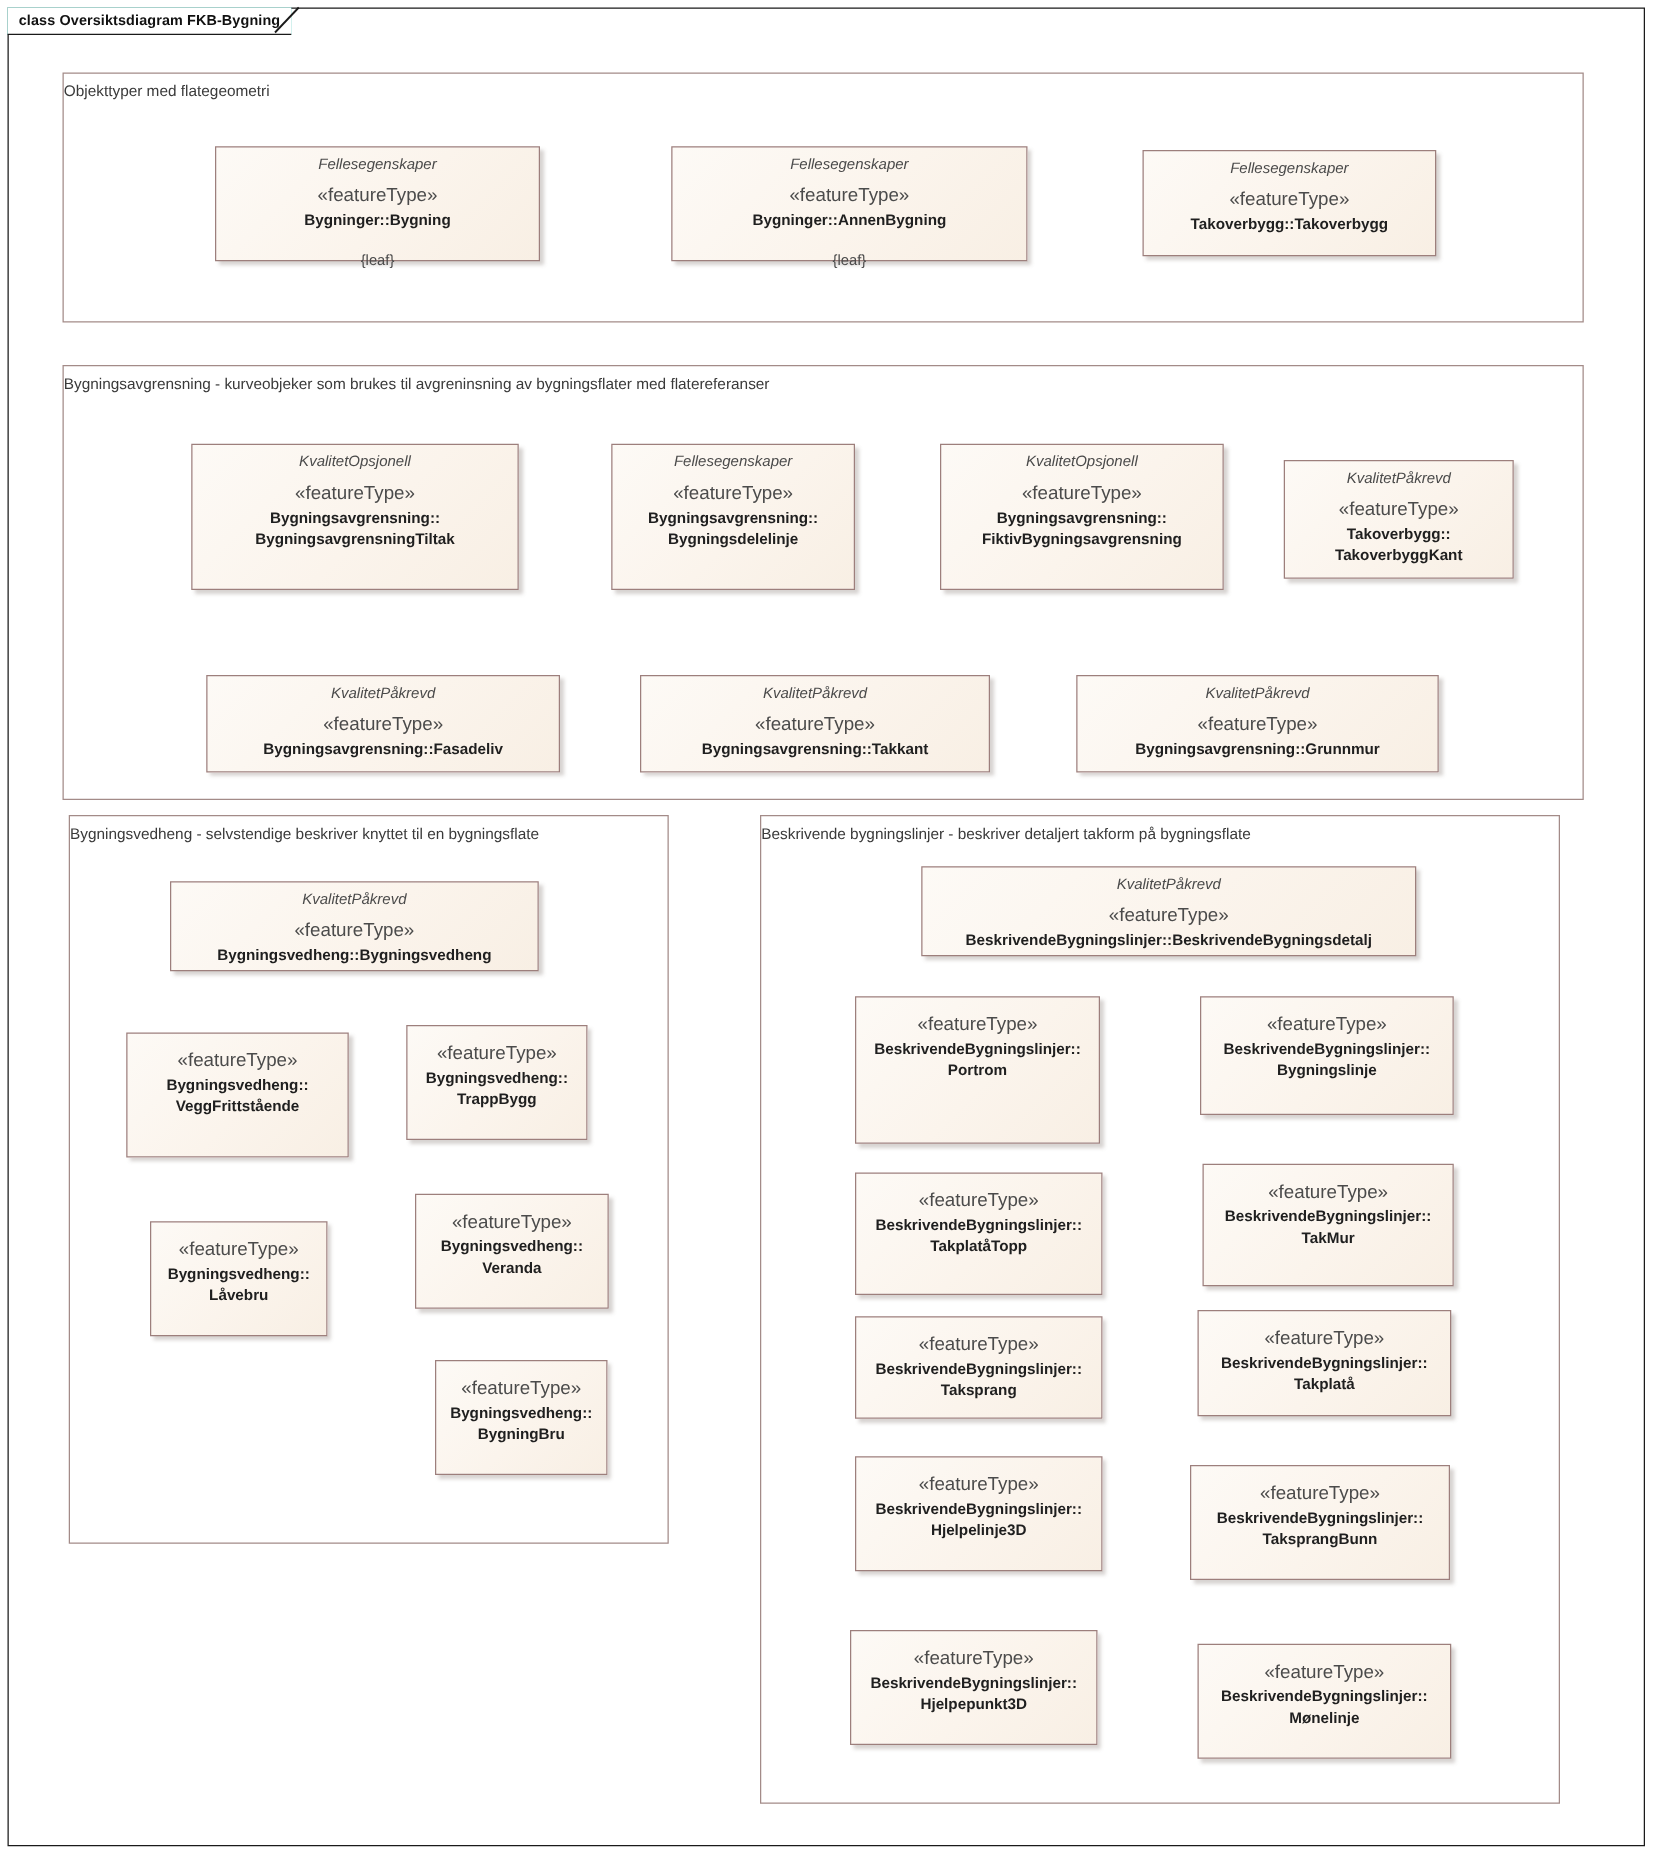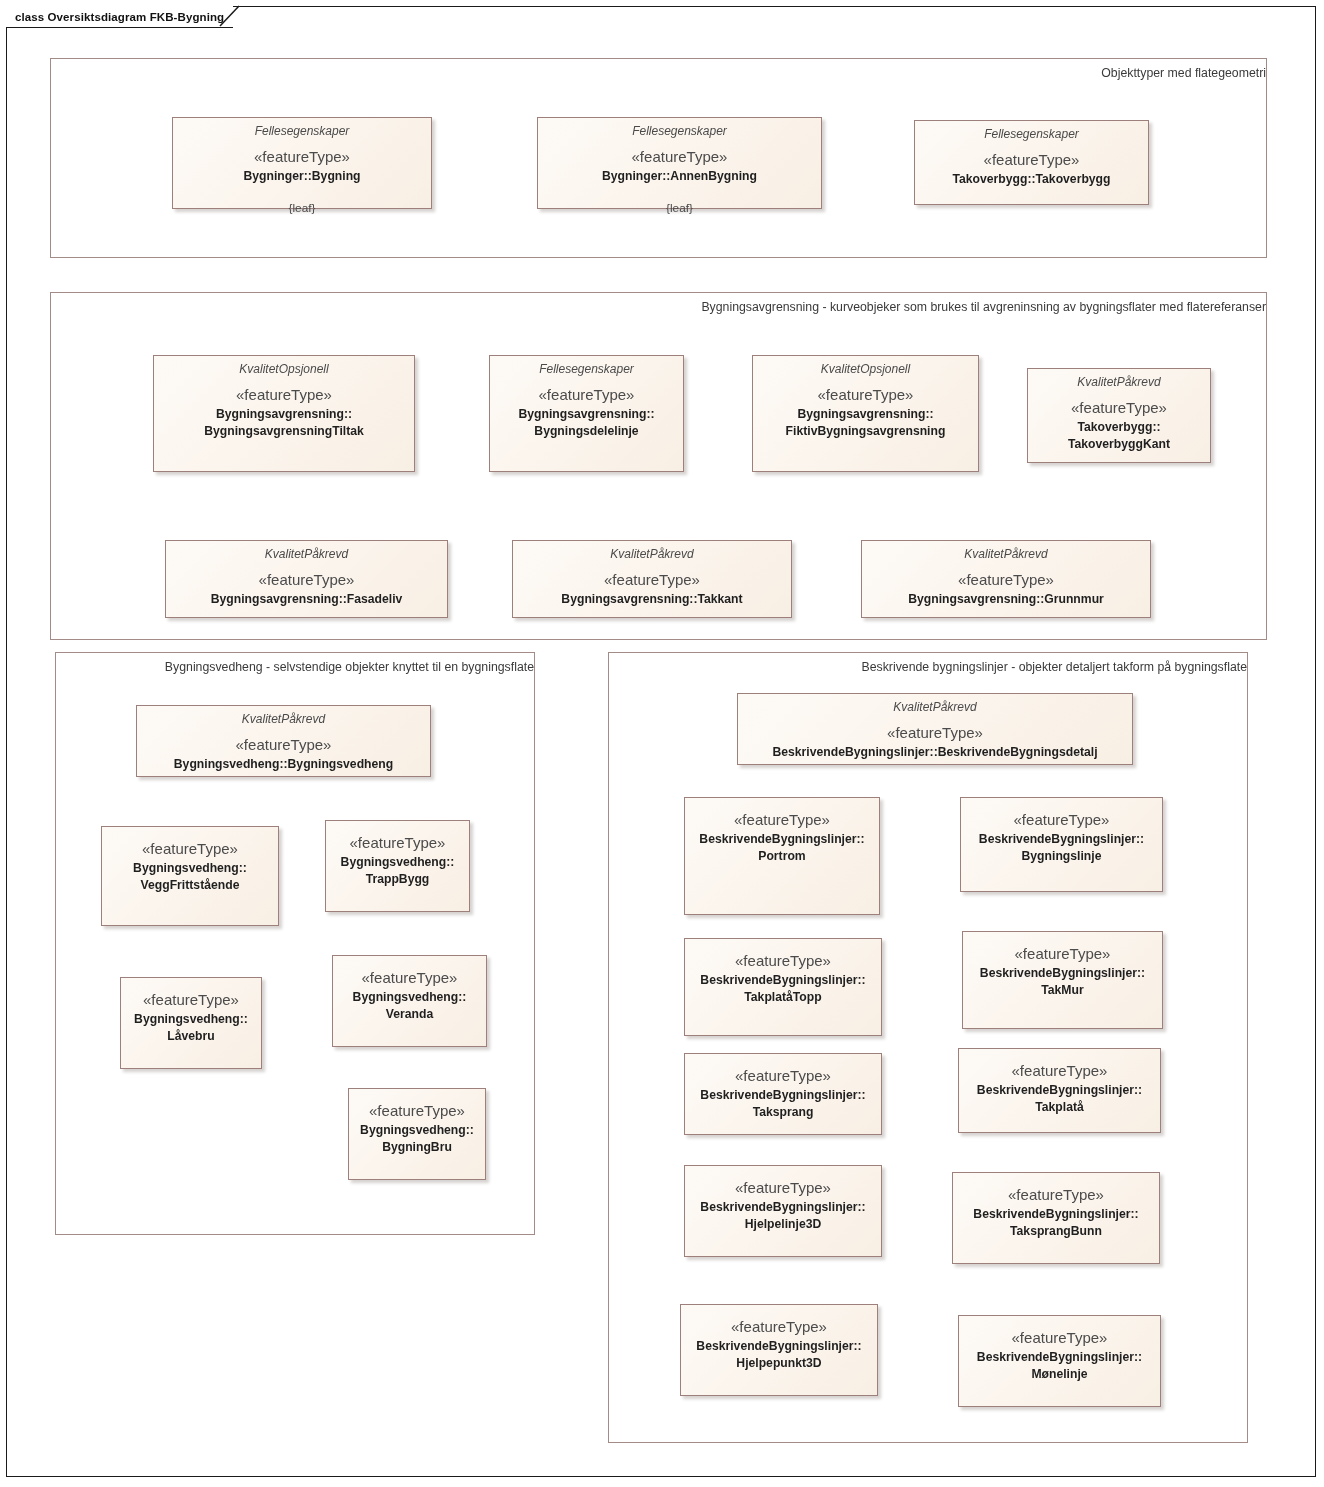--- a/index.html
+++ b/index.html
@@ -75,21 +75,21 @@
     position: absolute;
     box-sizing: border-box;
     border: 1.2px solid #a38b88;
     background: #ffffff;
   }
   .group-title {
     position: absolute;
     top: 7px;
     left: 0;
     width: 100%;
-    text-align: right;
+    text-align: left;
     font-size: 12.3px;
     color: #3a3a3a;
     font-family: "Liberation Sans", sans-serif;
     pointer-events: none;
   }
 
   
   .uml-box {
     position: absolute;
     box-sizing: border-box;
@@ -245,21 +245,21 @@
 
   <div class="uml-box" style="left:861px; top:540px; width:290px; height:78px;">
     <div class="uml-stereo-corner">KvalitetPåkrevd</div>
     <div class="uml-center">
       <div class="uml-featuretype">«featureType»</div>
       <div class="uml-name">Bygningsavgrensning::Grunnmur</div>
     </div>
   </div>
 
   <div class="group" style="left:55px; top:652px; width:480px; height:583px;">
-    <div class="group-title">Bygningsvedheng - selvstendige objekter knyttet til en bygningsflate</div>
+    <div class="group-title">Bygningsvedheng - selvstendige beskriver knyttet til en bygningsflate</div>
   </div>
 
   <div class="uml-box" style="left:136px; top:705px; width:295px; height:72px;">
     <div class="uml-stereo-corner">KvalitetPåkrevd</div>
     <div class="uml-center">
       <div class="uml-featuretype">«featureType»</div>
       <div class="uml-name abstract">Bygningsvedheng::Bygningsvedheng</div>
     </div>
   </div>
 
@@ -297,21 +297,21 @@
 
   <div class="uml-box no-corner" style="left:348px; top:1088px; width:138px; height:92px;">
     <div class="uml-center">
       <div class="uml-featuretype">«featureType»</div>
       <div class="uml-name">Bygningsvedheng::
 BygningBru</div>
     </div>
   </div>
 
   <div class="group" style="left:608px; top:652px; width:640px; height:791px;">
-    <div class="group-title">Beskrivende bygningslinjer - objekter detaljert takform på bygningsflate</div>
+    <div class="group-title">Beskrivende bygningslinjer - beskriver detaljert takform på bygningsflate</div>
   </div>
 
   <div class="uml-box" style="left:737px; top:693px; width:396px; height:72px;">
     <div class="uml-stereo-corner">KvalitetPåkrevd</div>
     <div class="uml-center">
       <div class="uml-featuretype">«featureType»</div>
       <div class="uml-name abstract">BeskrivendeBygningslinjer::BeskrivendeBygningsdetalj</div>
     </div>
   </div>
 

